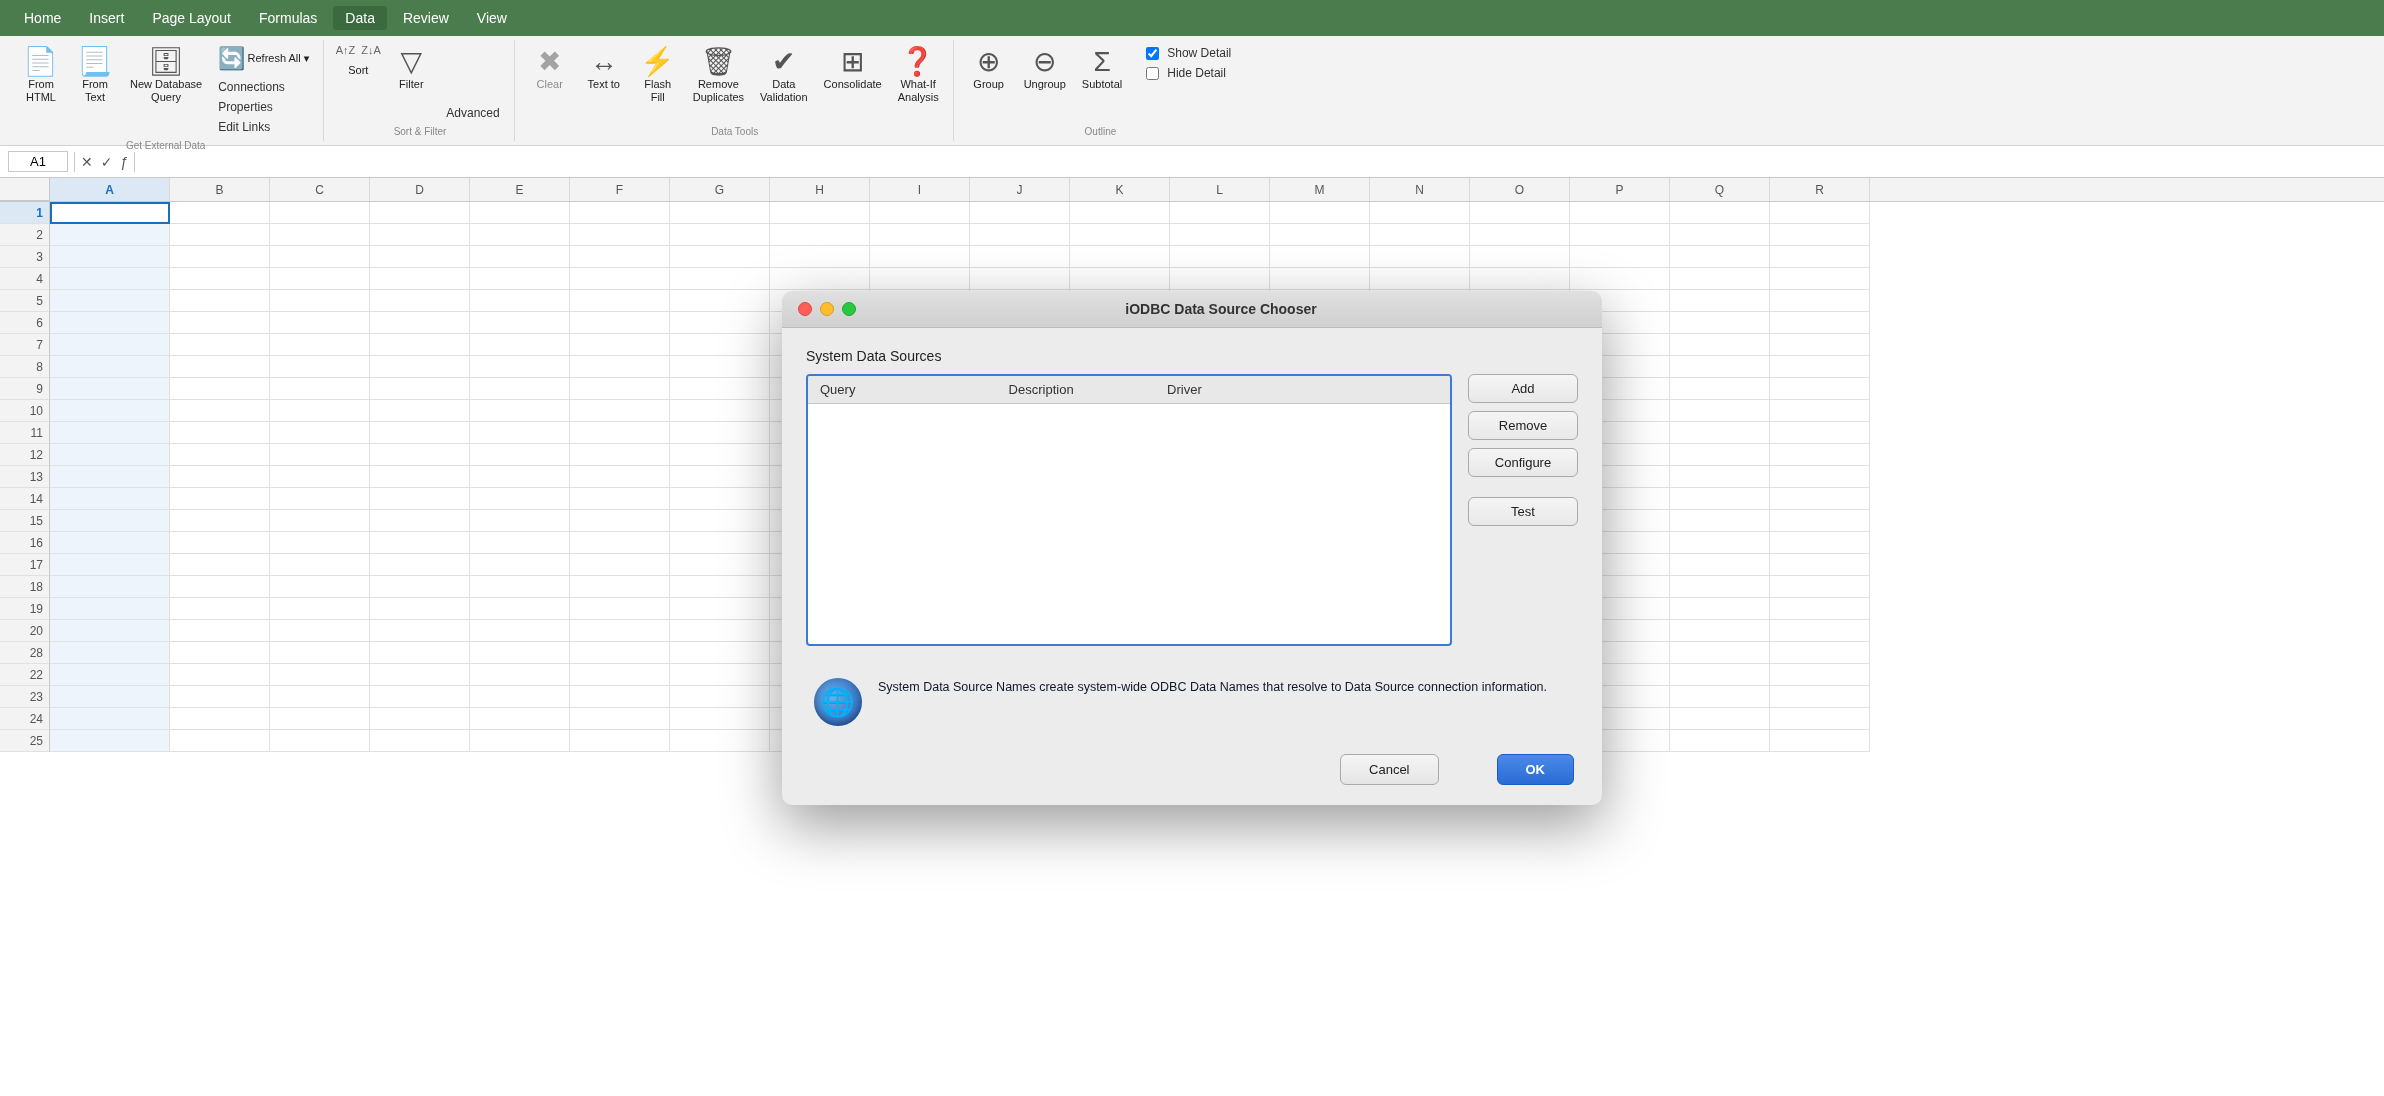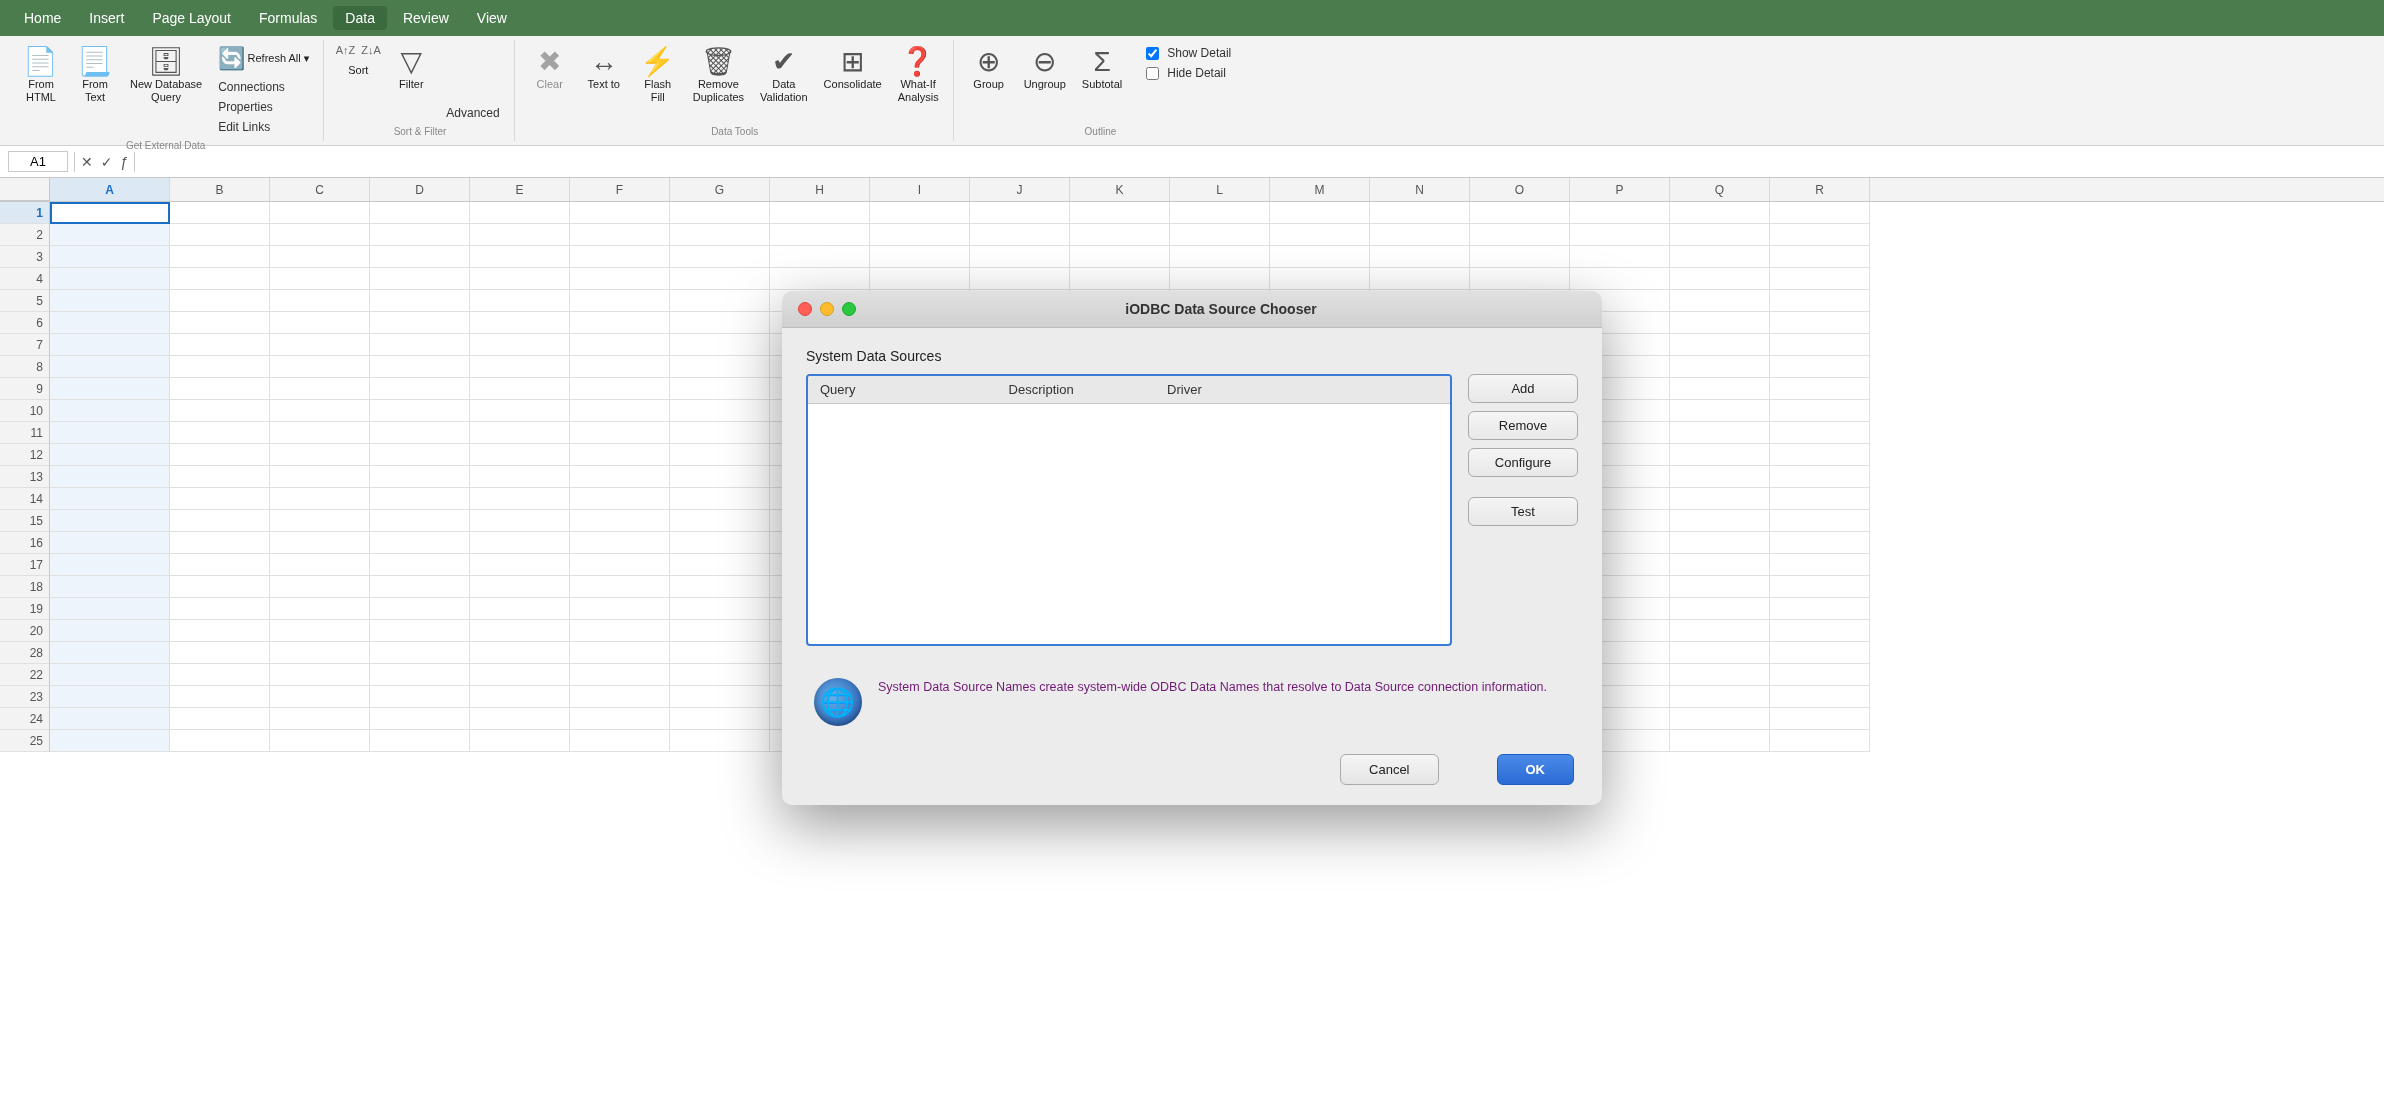--- a/index.html
+++ b/index.html
@@ -330,21 +330,21 @@
       box-shadow: inset 0 -3px 6px rgba(0,0,0,0.3);
       position: relative;
       overflow: hidden;
     }
     .info-icon::after {
       content: '🌐';
       font-size: 28px;
     }
     .info-text {
       font-size: 12.5px;
-      color: #701a75;
+      color: #0f172a;
       line-height: 1.5;
     }
 
     
     .dialog-bottom {
       display: flex;
       justify-content: flex-end;
       gap: 10px;
       margin-top: 16px;
       padding: 0 4px;

